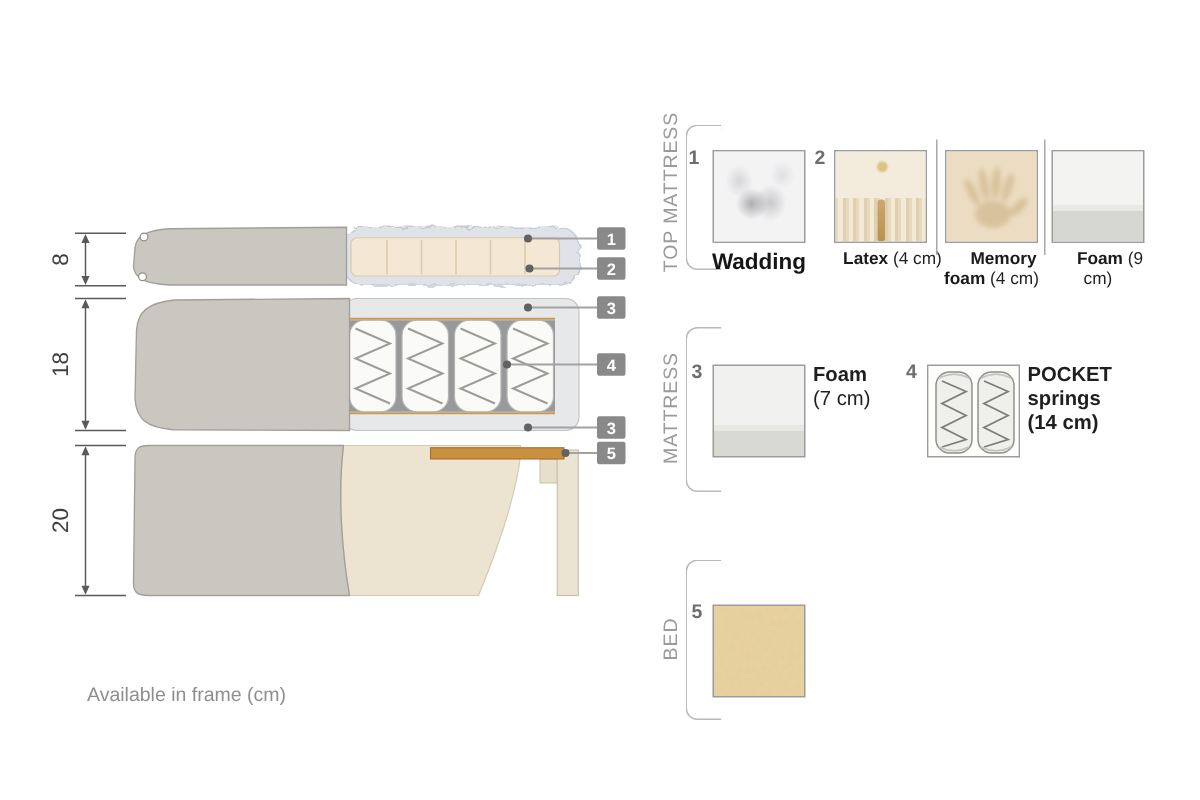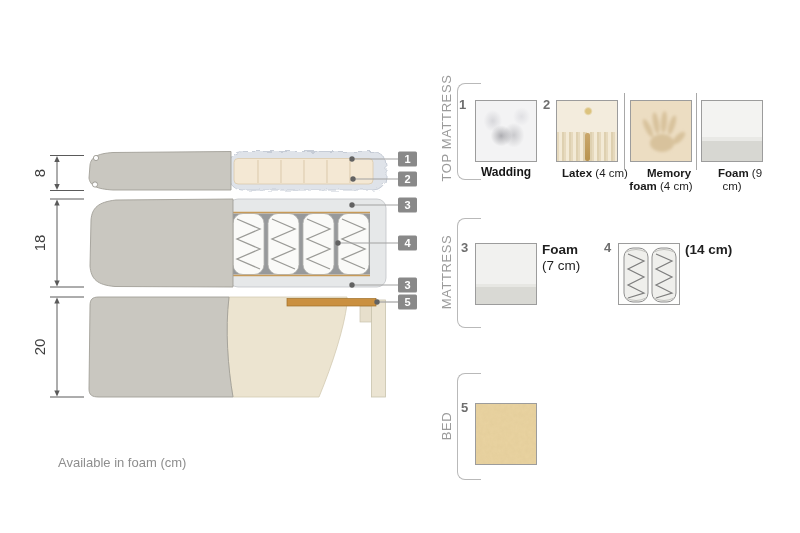--- a/index.html
+++ b/index.html
@@ -15,21 +15,21 @@
   .lnum{position:absolute;font-weight:bold;font-size:13px;color:#6e6e6e;}
   .limg{position:absolute;width:62px;height:62px;border:1px solid #9c9c9c;
         box-sizing:border-box;overflow:hidden;}
   .divider{position:absolute;width:1px;height:77px;background:#a8a8a8;}
   .cap{position:absolute;text-align:center;color:#1f1f1f;font-size:11.5px;line-height:1.15;}
   .cap b{color:#1a1a1a;padding-left:16px;}
   .side-label{position:absolute;font-size:13.5px;line-height:1.2;color:#1f1f1f;}
   .side-label b{display:inline;}
   .side-label .block{display:block;font-weight:bold;}
   .stack b{display:block;}
-  .wadding-cap{font-size:12px;font-weight:bold;color:#161616;}
+  .wadding-cap{font-size:15px;font-weight:bold;color:#161616;}
   
   .tx-wadding{width:100%;height:100%;
     background:
       radial-gradient(closest-side at 42% 58%, rgba(115,115,122,.55), rgba(115,115,122,0) 42%),
       radial-gradient(closest-side at 63% 57%, rgba(150,150,156,.45), rgba(150,150,156,0) 48%),
       radial-gradient(closest-side at 28% 33%, rgba(192,192,198,.55), rgba(192,192,198,0) 55%),
       radial-gradient(closest-side at 76% 26%, rgba(205,205,211,.5), rgba(205,205,211,0) 60%),
       #f3f3f4;}
   .tx-latex{position:relative;width:100%;height:100%;
     background:
@@ -249,20 +249,21 @@
         <g fill="none" stroke="#c2c2be" stroke-width="1">
           <path d="M7,8 Q17,3 27,8"></path>
             <path d="M7,54 Q17,59 27,54"></path>
           <path d="M35,8 Q45,3 55,8"></path>
             <path d="M35,54 Q45,59 55,54"></path>
         </g>
       </svg>
     </div>
   </div>
   <div class="side-label" style="left:685px;top:242px;width:88px;">
+    <b>POCKET springs</b>
     <span class="block">(14 cm)</span>
   </div>
 
   <div class="vtitle" style="left:392px;top:418px;">BED</div>
   <div class="bracket" style="top:373px;height:107px;"></div>
 
   <div class="lnum" style="left:461px;top:400px;">5</div>
   <div class="limg" style="left:475px;top:403px;">
     <div class="tx-chip">
       <svg width="62" height="62" viewBox="0 0 62 62">
@@ -270,15 +271,15 @@
           <filter id="osb" x="0" y="0" width="100%" height="100%">
             <feTurbulence type="fractalNoise" baseFrequency="0.28 0.22" numOctaves="3" seed="7"></feTurbulence>
             <feColorMatrix type="matrix" values="0 0 0 0 0.74  0 0 0 0 0.58  0 0 0 0 0.30  0 0 0 0.9 0"></feColorMatrix>
           </filter>
         </defs>
         <rect width="62" height="62" filter="url(#osb)" opacity="0.55"></rect>
       </svg>
     </div>
   </div>
 
-  <div class="sizes-title">Available in foam (cm)</div>
+  <div class="sizes-title">Available in frame (cm)</div>
 
 </div>
 
 </body></html>

